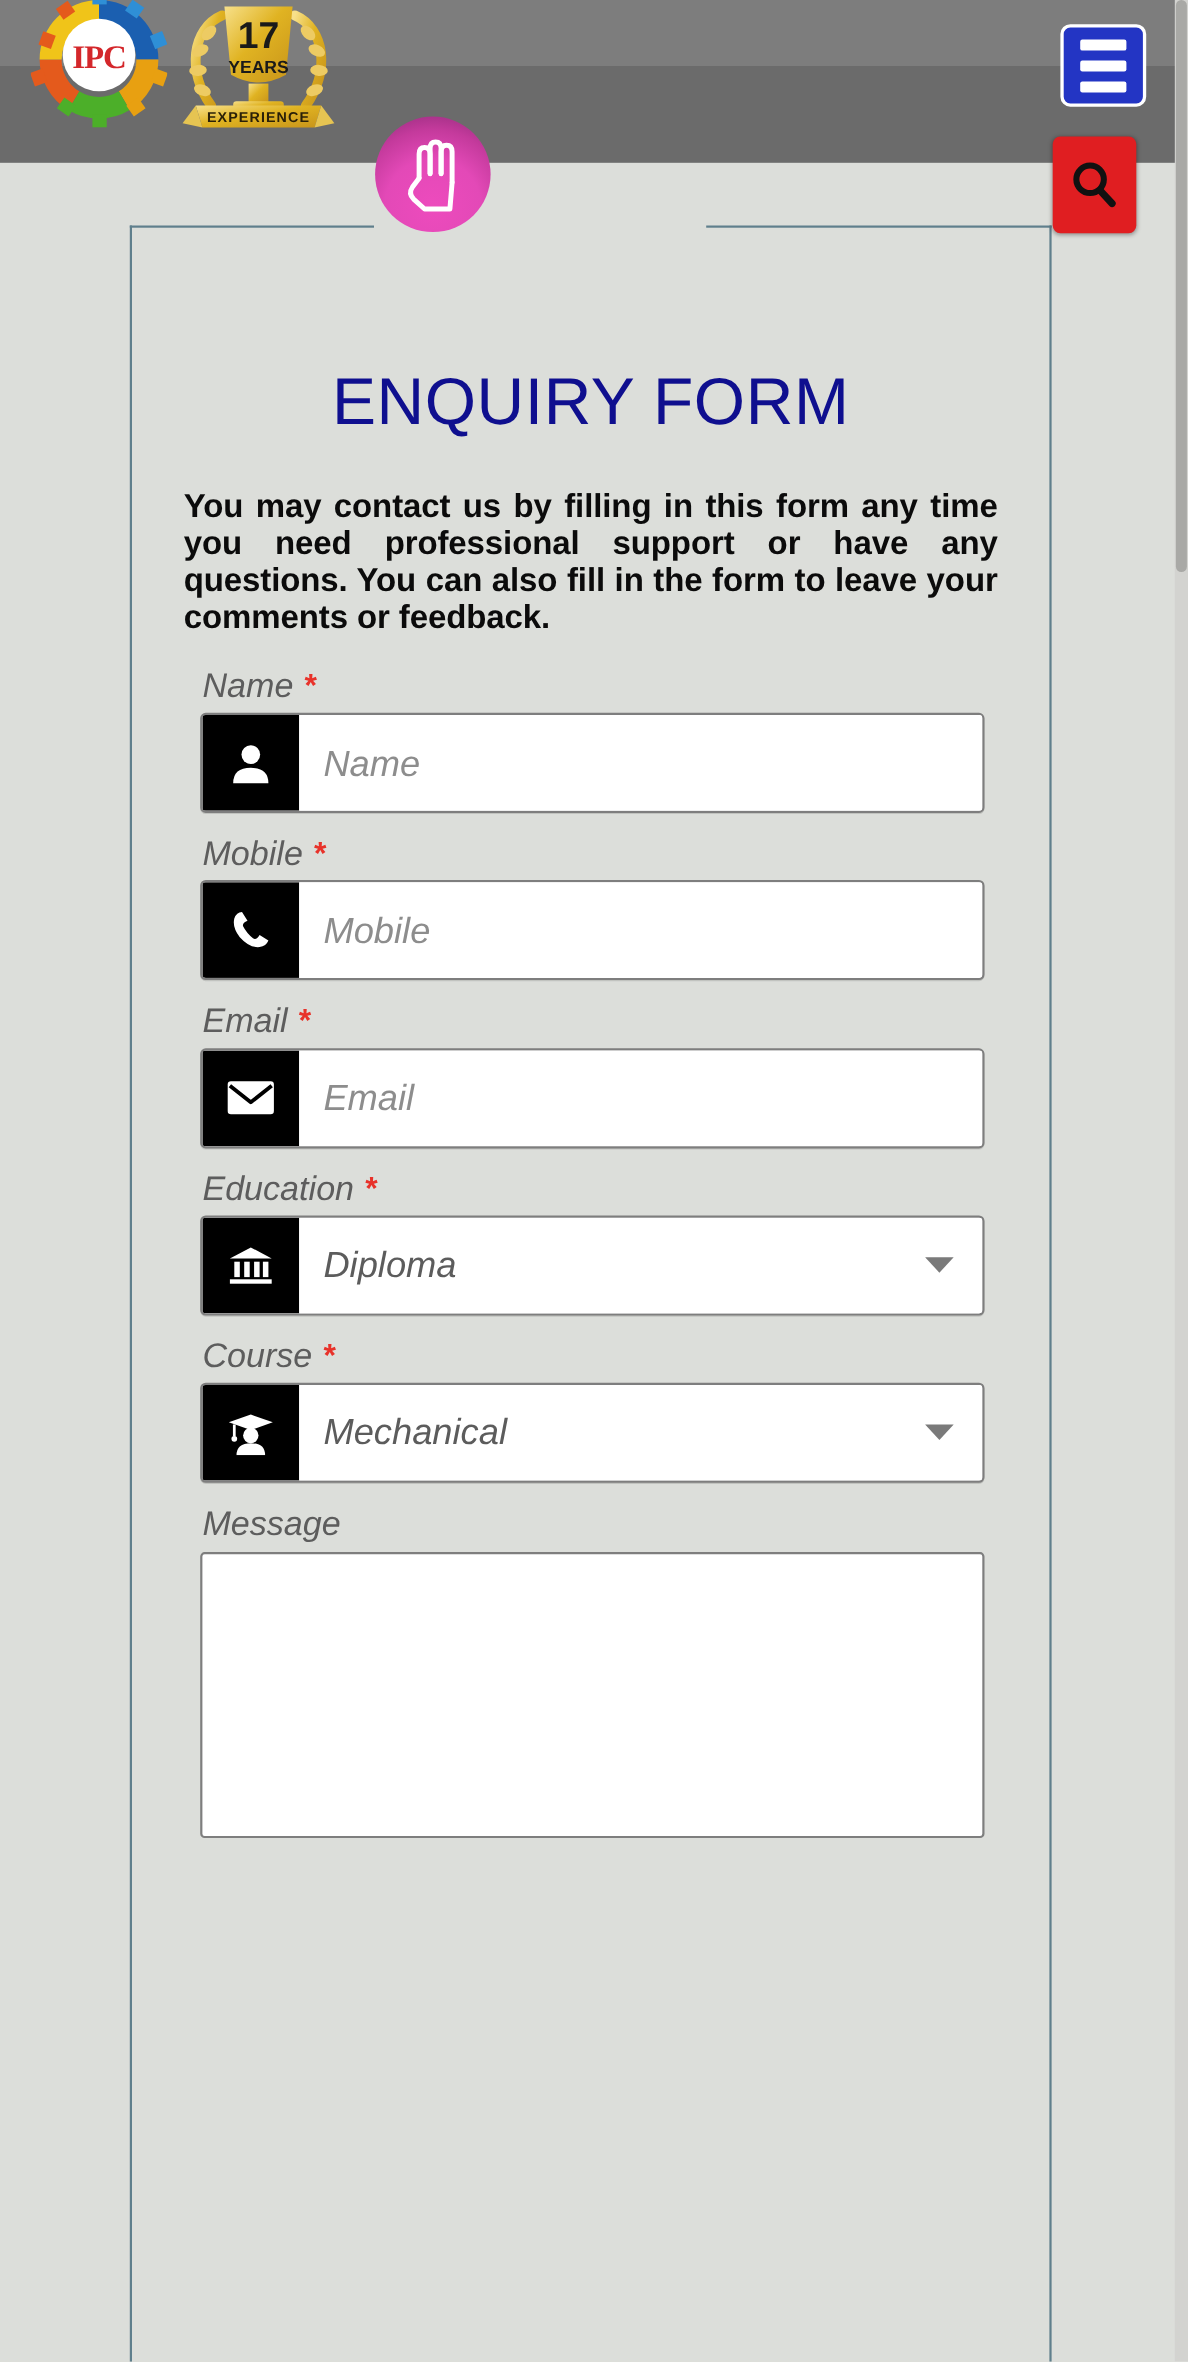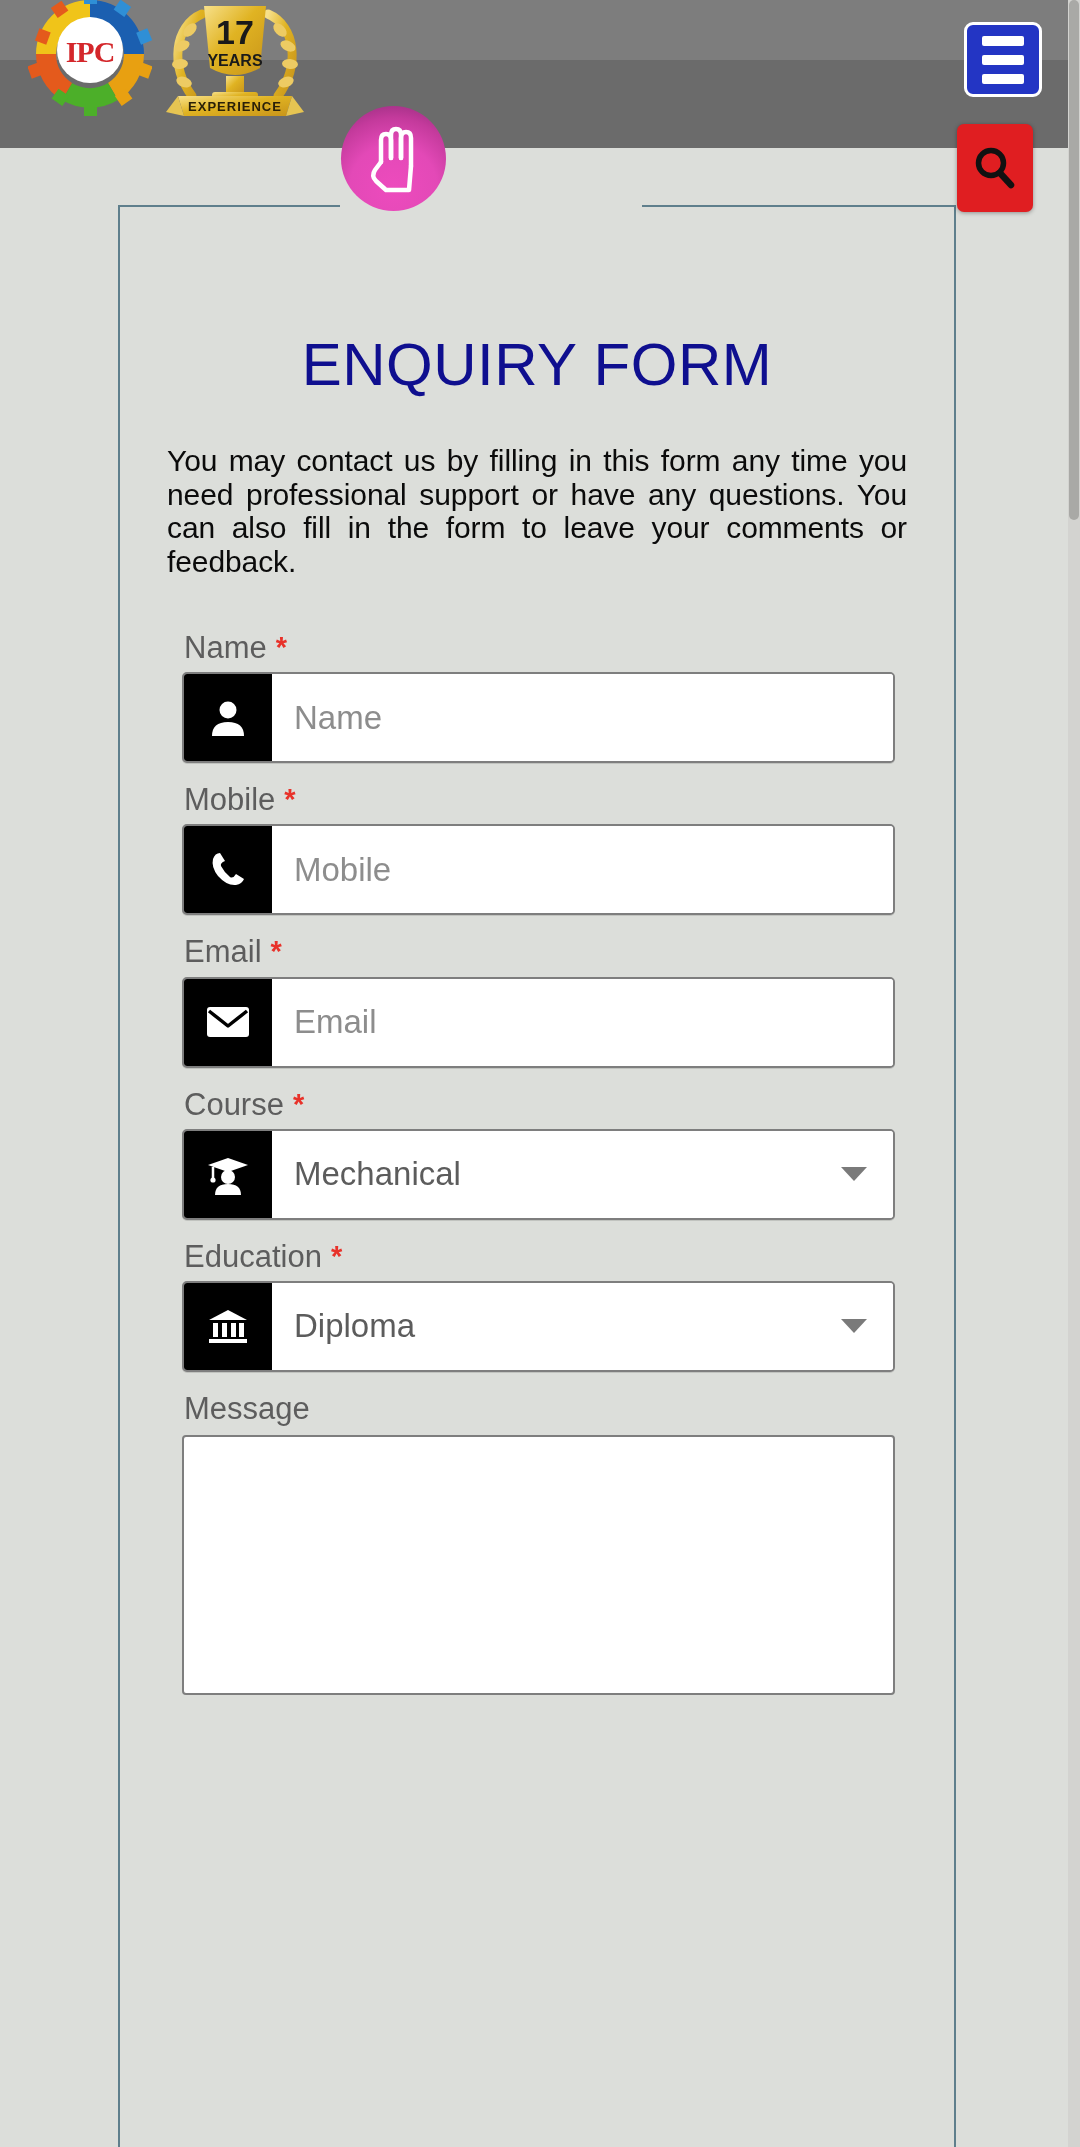--- a/index.html
+++ b/index.html
@@ -185,29 +185,30 @@
     letter-spacing: .5px;
     line-height: 1.05;
   }
 
   .form-desc {
     margin-top: 48px;
     padding: 0 13px;
     text-align: justify;
     text-align-last: left;
     font-size: 30px;
-    font-weight: normal;
+    font-weight: bold;
     color: #0b0b0b;
     line-height: 1.12;
     letter-spacing: -0.1px;
   }
 
   .fields {
-    margin-top: 46px;
+    margin-top: 22px;
     padding: 0 25px 0 28px;
+    font-style: italic;
   }
 
   .field { margin-bottom: 13px; }
 
   .field-label {
     font-size: 31px;
     color: #5d5d5d;
     line-height: 1.55;
     padding-left: 2px;
   }
@@ -430,41 +431,20 @@
             </svg>
           </div>
           <div class="input-box">
             <span class="input-text">Email</span>
           </div>
         </div>
       </div>
 
       <div class="field">
         <div class="field-label">
-          <span>Course</span><span class="req">*</span>
-        </div>
-        <div class="input-row">
-          <div class="input-icon">
-            <svg width="46" height="42" viewBox="0 0 46 42" xmlns="http://www.w3.org/2000/svg">
-              <path d="M23 5 L43 12 L23 19 L3 12 Z" fill="#ffffff"></path>
-              <path d="M8 14 L8 25" stroke="#ffffff" stroke-width="2.5"></path>
-              <circle cx="8" cy="27" r="2.6" fill="#ffffff"></circle>
-              <circle cx="23" cy="24" r="7" fill="#ffffff"></circle>
-              <path d="M10 42 Q10 31 23 31 Q36 31 36 42 Z" fill="#ffffff"></path>
-            </svg>
-          </div>
-          <div class="input-box">
-            <span class="input-text value">Mechanical</span>
-            <span class="caret-down"></span>
-          </div>
-        </div>
-      </div>
-
-      <div class="field">
-        <div class="field-label">
           <span>Education</span><span class="req">*</span>
         </div>
         <div class="input-row">
           <div class="input-icon">
             <svg width="44" height="40" viewBox="0 0 44 40" xmlns="http://www.w3.org/2000/svg">
               <path d="M22 4 L41 14 L3 14 Z" fill="#ffffff"></path>
               <rect x="7" y="17" width="5" height="14" fill="#ffffff"></rect>
               <rect x="16" y="17" width="5" height="14" fill="#ffffff"></rect>
               <rect x="25" y="17" width="5" height="14" fill="#ffffff"></rect>
               <rect x="33" y="17" width="5" height="14" fill="#ffffff"></rect>
@@ -472,20 +452,41 @@
             </svg>
           </div>
           <div class="input-box">
             <span class="input-text value">Diploma</span>
             <span class="caret-down"></span>
           </div>
         </div>
       </div>
 
       <div class="field">
+        <div class="field-label">
+          <span>Course</span><span class="req">*</span>
+        </div>
+        <div class="input-row">
+          <div class="input-icon">
+            <svg width="46" height="42" viewBox="0 0 46 42" xmlns="http://www.w3.org/2000/svg">
+              <path d="M23 5 L43 12 L23 19 L3 12 Z" fill="#ffffff"></path>
+              <path d="M8 14 L8 25" stroke="#ffffff" stroke-width="2.5"></path>
+              <circle cx="8" cy="27" r="2.6" fill="#ffffff"></circle>
+              <circle cx="23" cy="24" r="7" fill="#ffffff"></circle>
+              <path d="M10 42 Q10 31 23 31 Q36 31 36 42 Z" fill="#ffffff"></path>
+            </svg>
+          </div>
+          <div class="input-box">
+            <span class="input-text value">Mechanical</span>
+            <span class="caret-down"></span>
+          </div>
+        </div>
+      </div>
+
+      <div class="field">
         <div class="field-label">Message</div>
         <div class="textarea-box"></div>
       </div>
 
     </div>
   </div>
 
   <div class="scroll-track"></div>
   <div class="scroll-thumb"></div>
 

